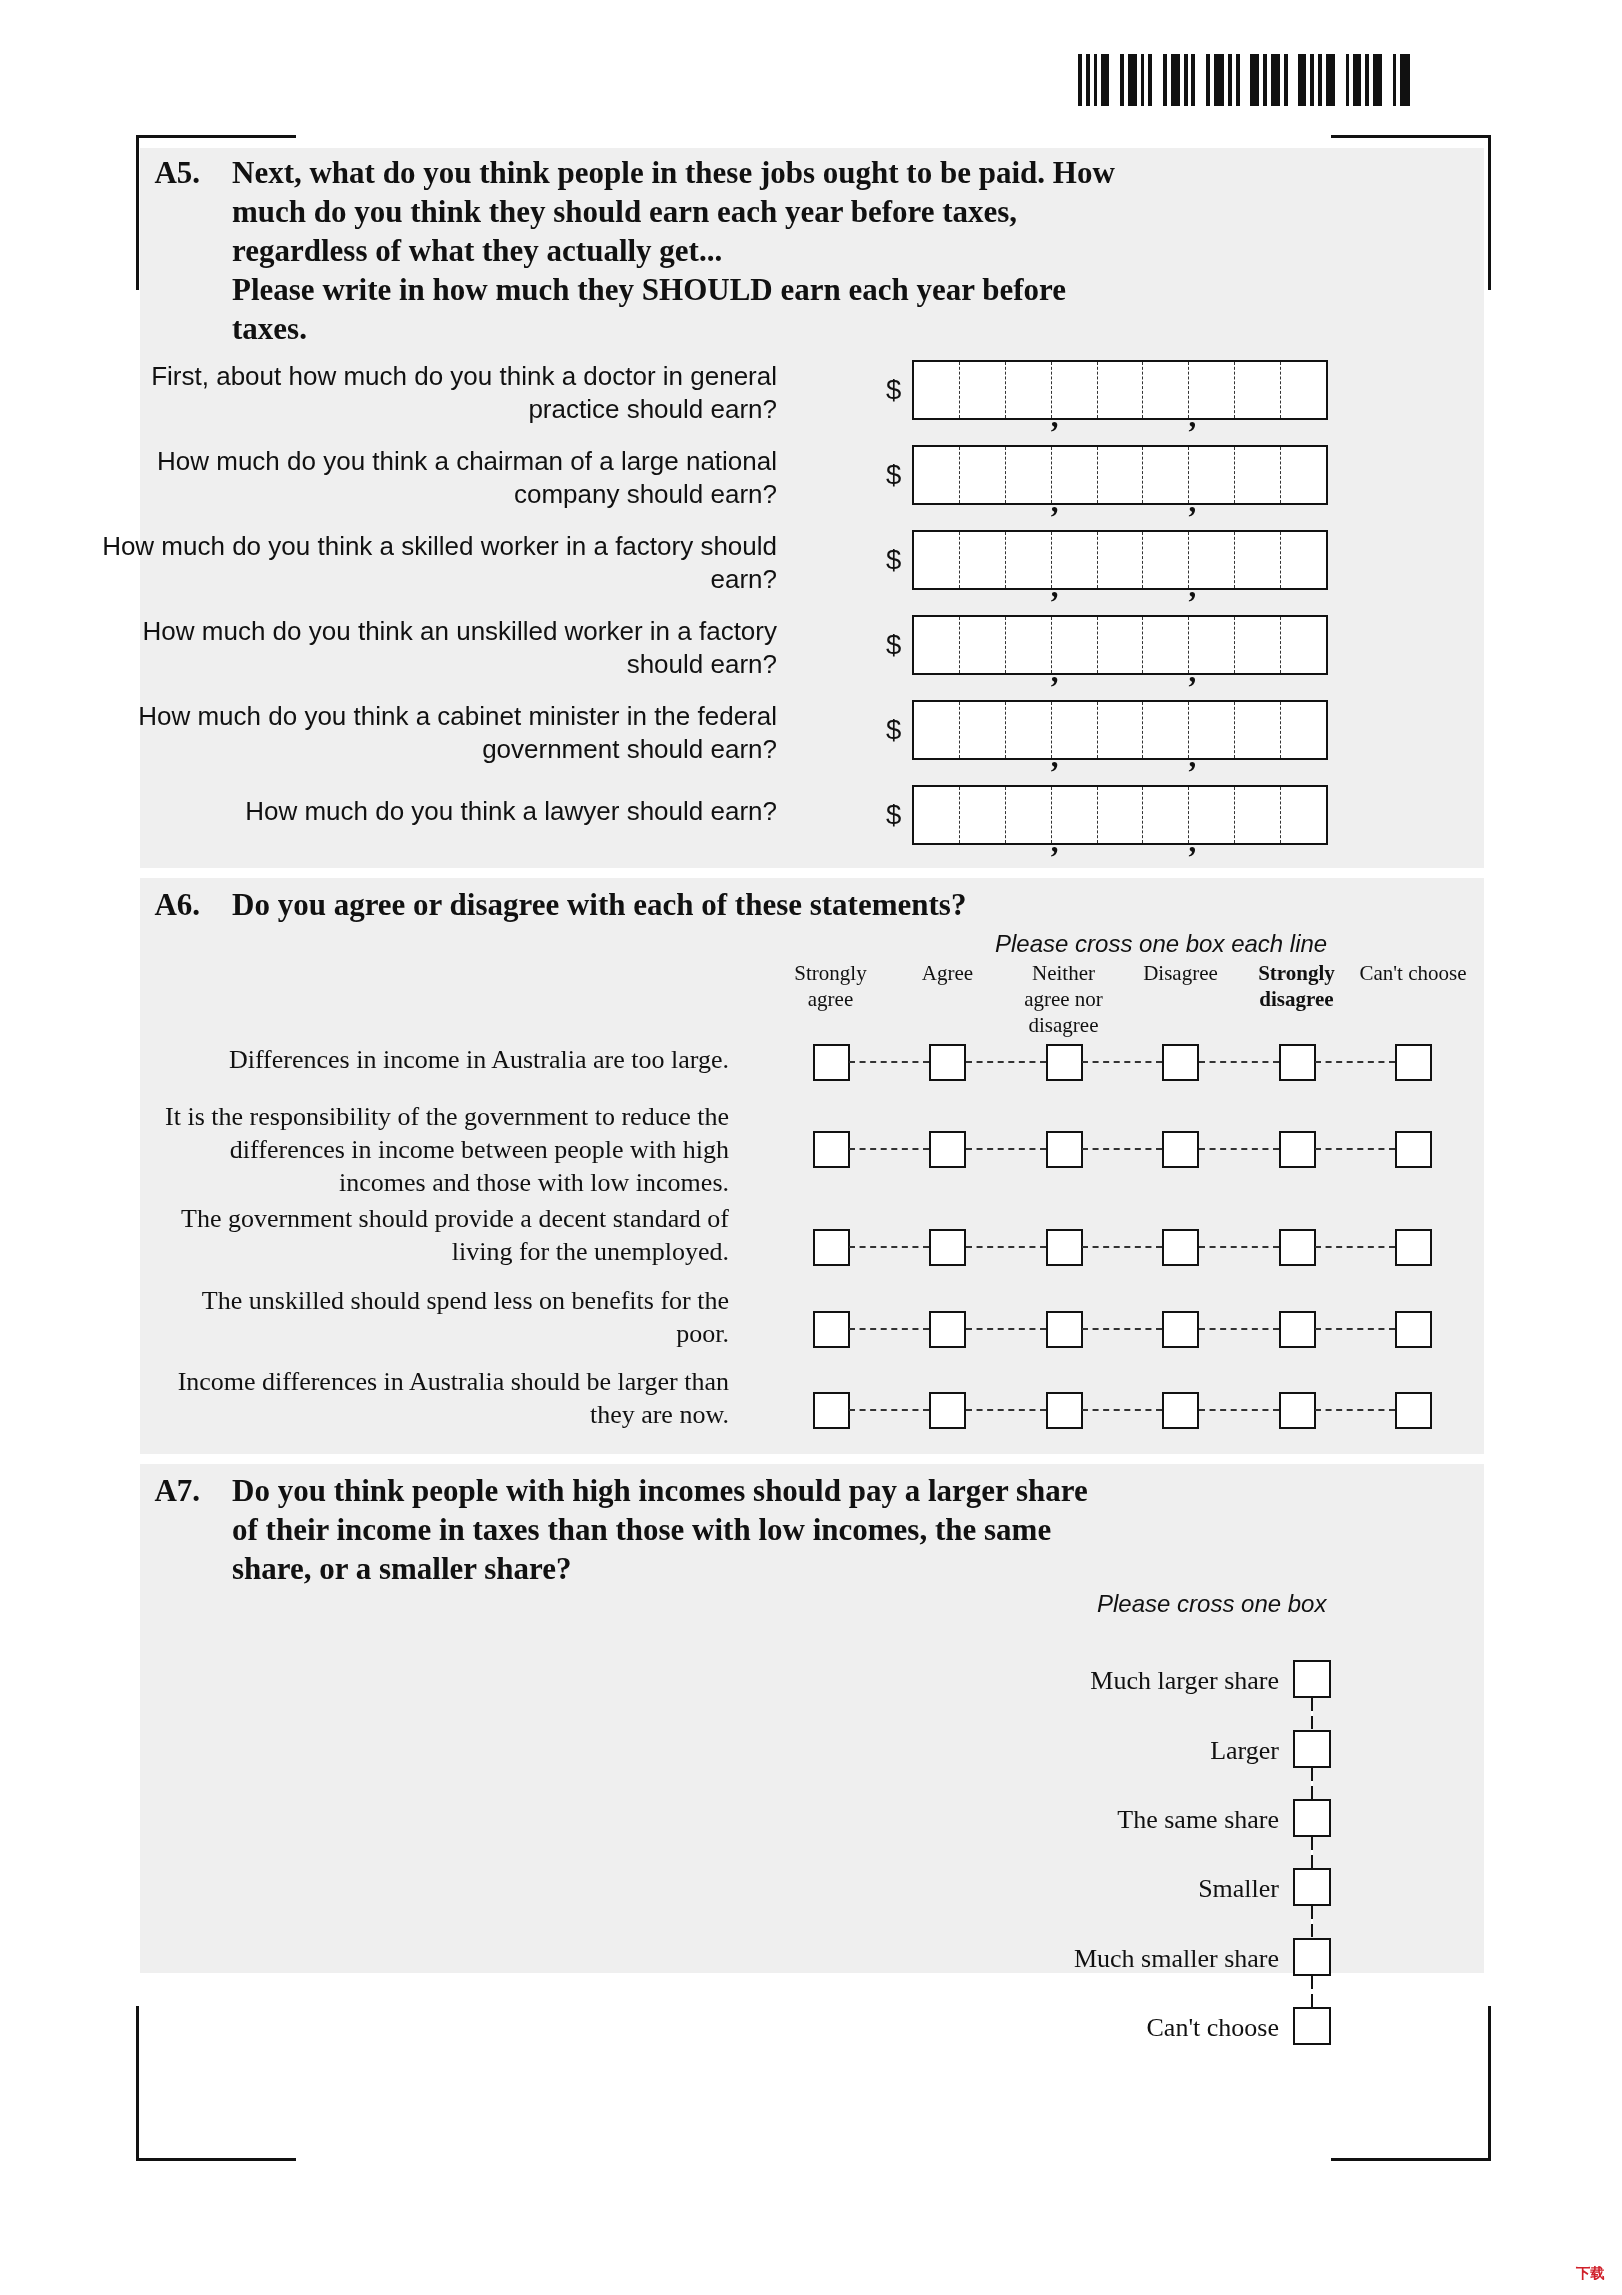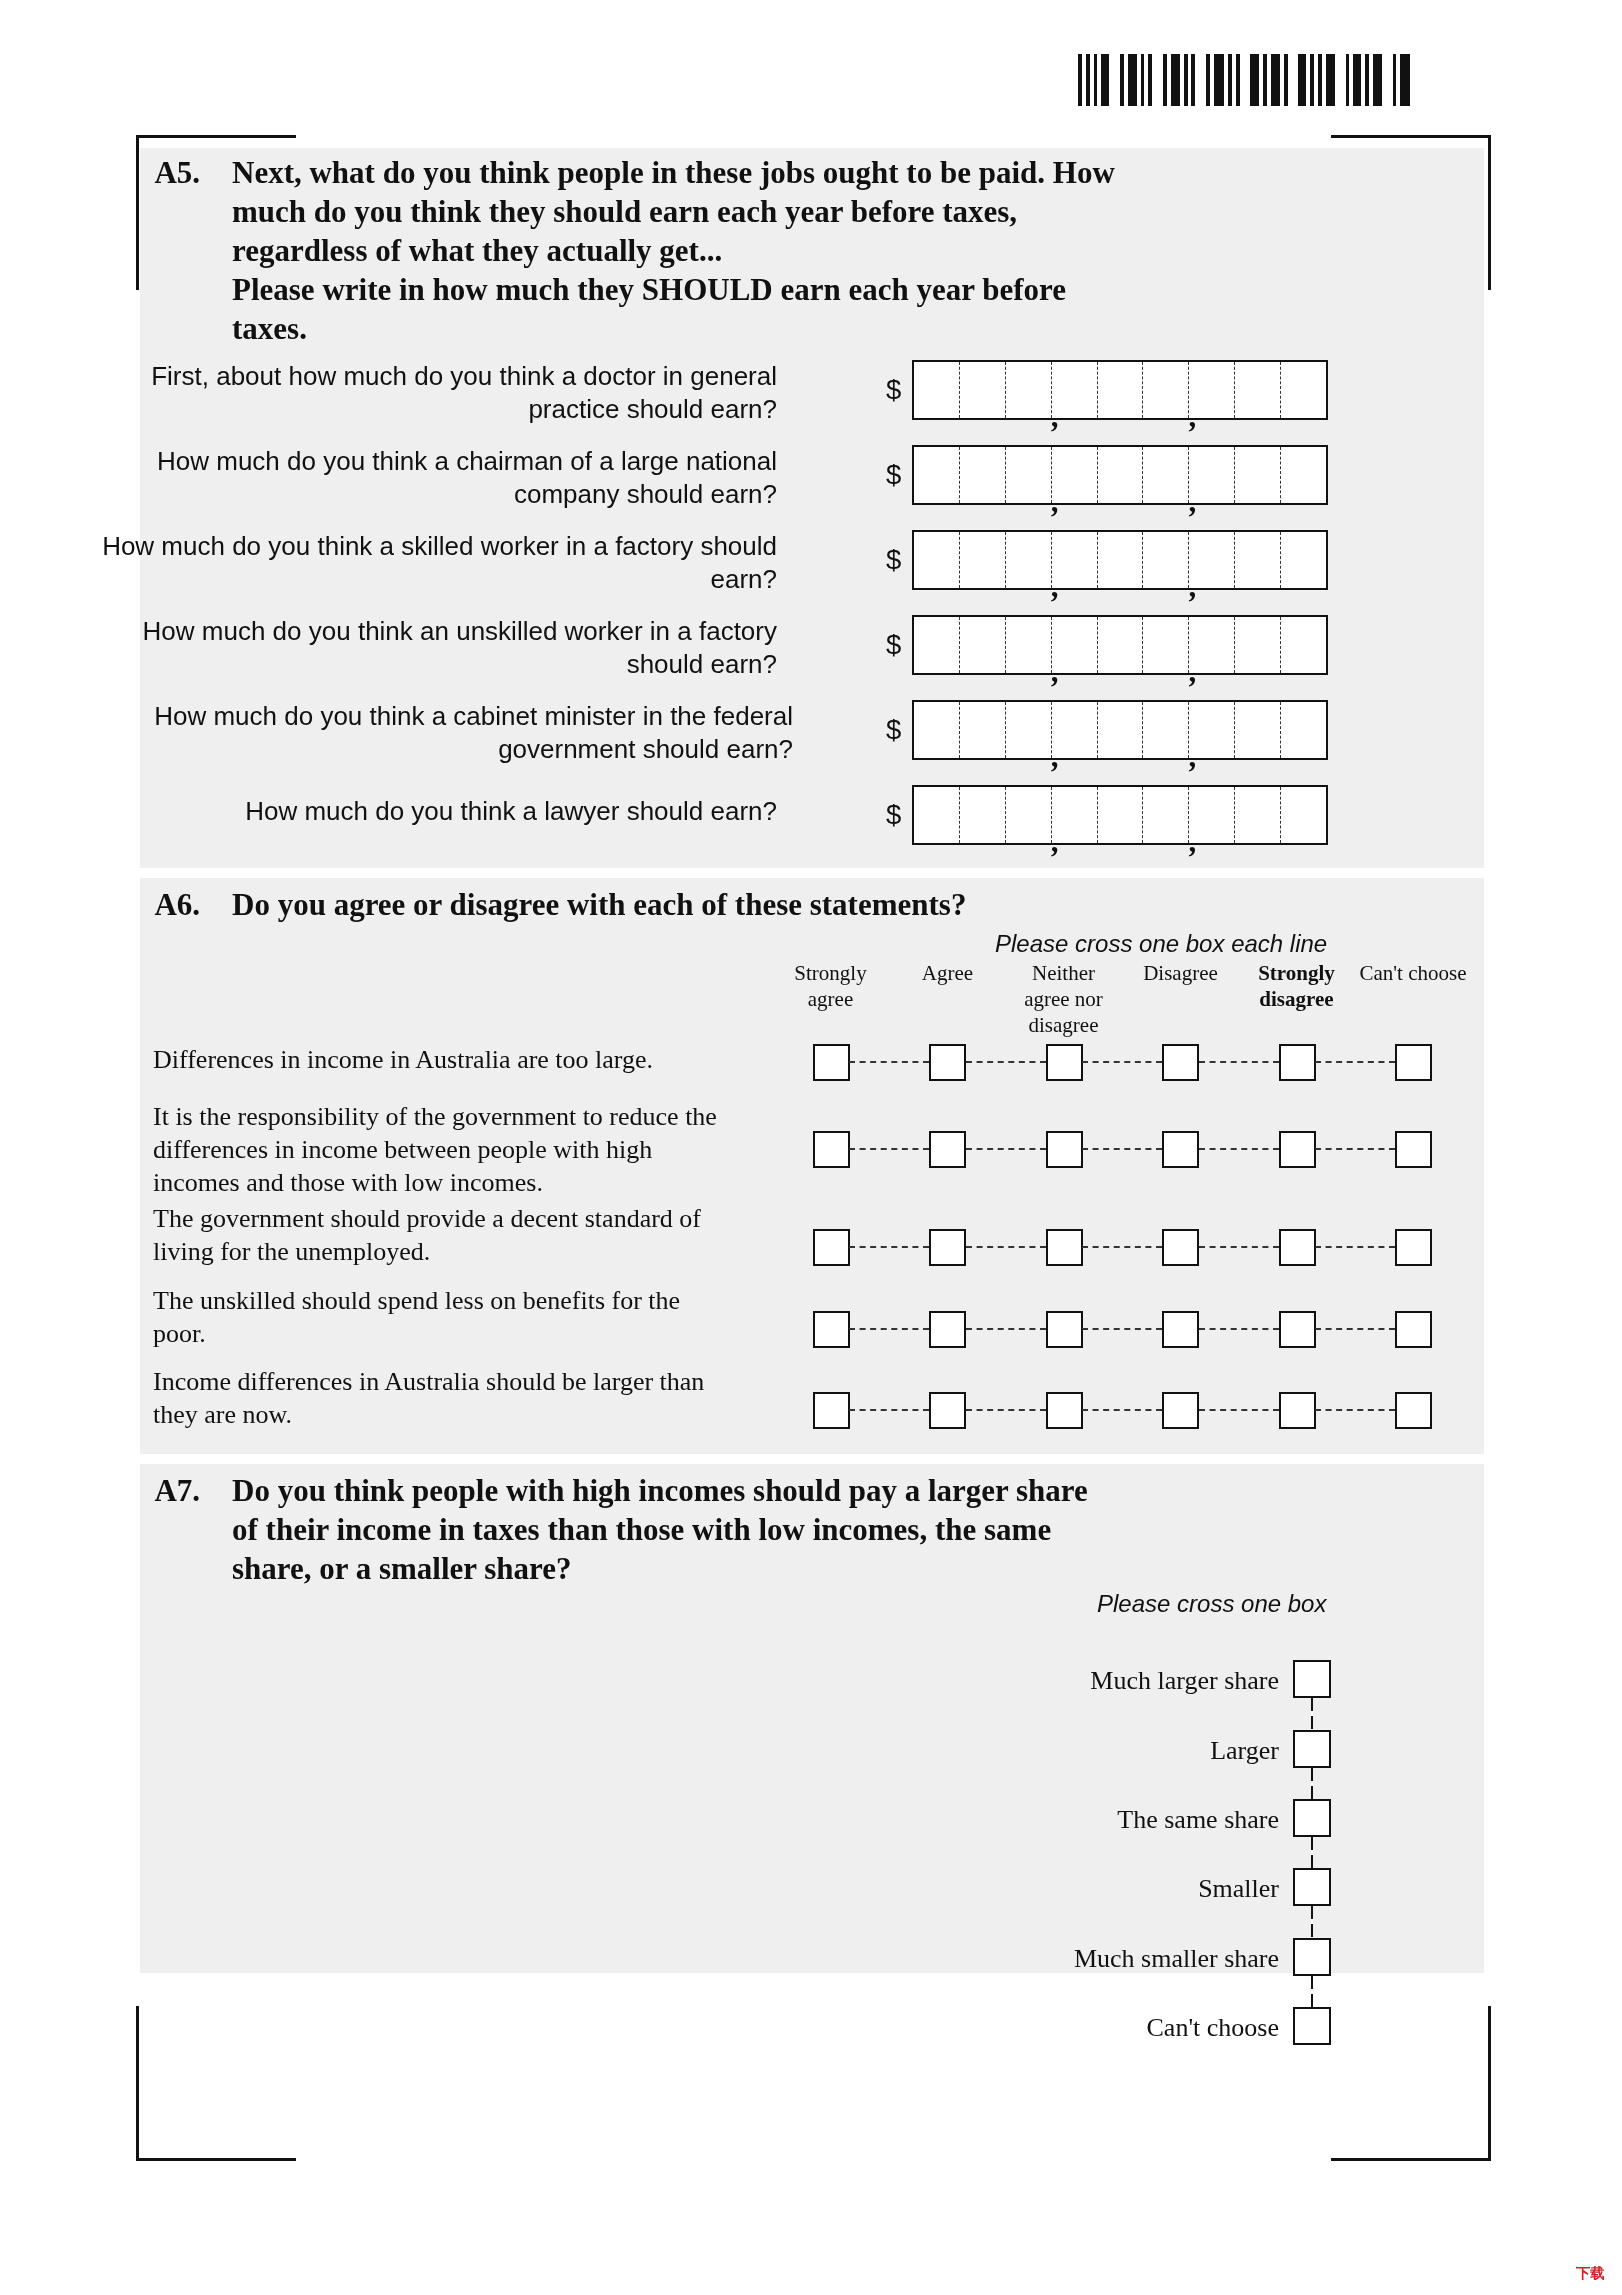--- a/index.html
+++ b/index.html
@@ -28,21 +28,21 @@
   .a5-dollar { position:absolute; left:746px; top:14.4px; font-family:"Liberation Sans", sans-serif; font-size:27.5px; }
   .a5-box { position:absolute; left:772px; top:0; width:416px; height:60px; background:#fff; border:2px solid #111; box-sizing:border-box; display:flex; }
   .a5-cell { flex:1; border-right:1.3px dashed #333; position:relative; }
   .a5-cell:last-child { border-right:none; }
   .a5-comma { position:absolute; right:-7.9px; bottom:-14.4px; font-size:31px; font-weight:bold; line-height:31px; }
 
   
   .instr { position:absolute; font-family:"Liberation Sans", sans-serif; font-style:italic; font-size:24px; }
   .a6-colhead { position:absolute; top:82px; width:111px; text-align:center; font-size:21px; line-height:26px; }
   .a6-row { position:absolute; left:0; width:1344px; }
-  .a6-label { position:absolute; right:755px; width:576px; font-size:26px; line-height:33px; }
+  .a6-label { position:absolute; right:755px; width:576px; text-align:right; font-size:26px; line-height:33px; }
   .a6-opt { position:absolute; width:37px; height:37px; background:#fff; border:2px solid #111; box-sizing:border-box; }
   .a6-dash { position:absolute; height:0; border-top:2px dashed #333; }
 
   
   .a7-item { position:absolute; left:0; width:1344px; height:46px; }
   .a7-label { position:absolute; right:205px; top:3.9px; font-size:26px; line-height:33px; text-align:left; white-space:nowrap; }
   .a7-box { position:absolute; left:1153px; top:0; width:38px; height:38px; background:#fff; border:2px solid #111; box-sizing:border-box; }
   .a7-tick { position:absolute; left:1171px; width:2px; height:31px; background:#111; }
   .a7-tick:after { content:""; position:absolute; left:0; top:13px; width:2px; height:5.2px; background:#fff; }
 
@@ -168,21 +168,21 @@
           <div class="a5-cell"></div>
           <div class="a5-cell"></div>
           <div class="a5-cell">
             <span class="a5-comma">,</span>
           </div>
           <div class="a5-cell"></div>
           <div class="a5-cell"></div>
           <div class="a5-cell"></div>
         </div>
       </div>
-      <div class="a5-row" style="top: 552px; padding-left: 16px;">
+      <div class="a5-row" style="top: 552px;">
         <div class="a5-label">How much do you think a cabinet minister in the federal government should earn?</div>
         <div class="a5-dollar">$</div>
         <div class="a5-box">
           <div class="a5-cell"></div>
           <div class="a5-cell"></div>
           <div class="a5-cell">
             <span class="a5-comma">,</span>
           </div>
           <div class="a5-cell"></div>
           <div class="a5-cell"></div>

